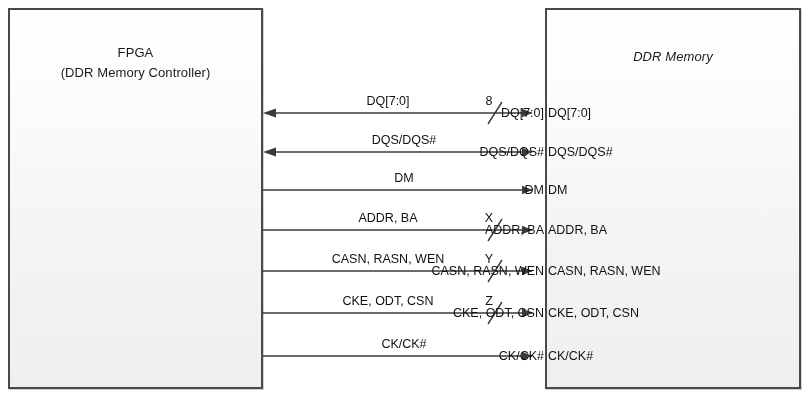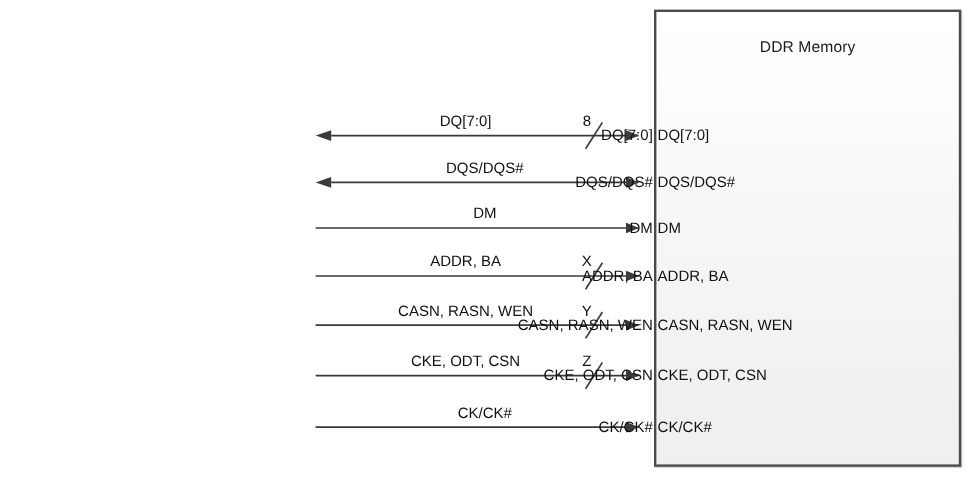--- a/index.html
+++ b/index.html
@@ -40,21 +40,21 @@
     position: absolute;
     width: 100%;
     text-align: center;
     font-size: 13px;
     color: #1a1a1a;
     line-height: 20px;
     letter-spacing: 0.1px;
   }
   #fpga-title-1 { top: 33px; }
   #fpga-title-2 { top: 53px; }
-  #ddr-title-1  { top: 19px; }
+  #ddr-title-1  { top: 37px; font-style: italic; }
 
   
   .pin-left {
     position: absolute;
     right: 263px;
     text-align: right;
     font-size: 12.5px;
     color: #111;
     white-space: nowrap;
     transform: translateY(-50%);
@@ -94,20 +94,24 @@
     width: 811px;
     height: 400px;
     pointer-events: none;
   }
 </style>
 </head>
 <body>
 
 <div id="canvas">
 
+  <div class="block" id="fpga-block">
+    <div class="block-title" id="fpga-title-1">FPGA</div>
+    <div class="block-title" id="fpga-title-2">(DDR Memory Controller)</div>
+  </div>
 
   <div class="block" id="ddr-block">
     <div class="block-title" id="ddr-title-1">DDR Memory</div>
   </div>
 
   <svg id="wires" viewBox="0 0 811 400" xmlns="http://www.w3.org/2000/svg">
       <defs>
         <marker id="ahR" markerWidth="11" markerHeight="9" refX="10.5" refY="4.5" orient="auto" markerUnits="userSpaceOnUse">
           <path d="M0,0 L11,4.5 L0,9 z" fill="#3a3a3a"></path>
         </marker>

